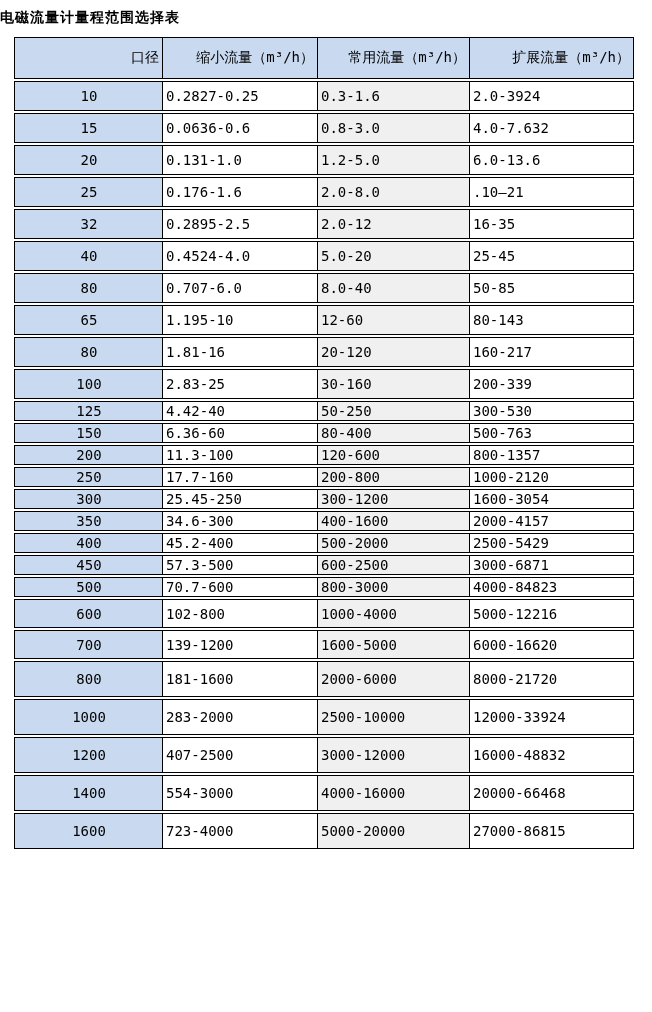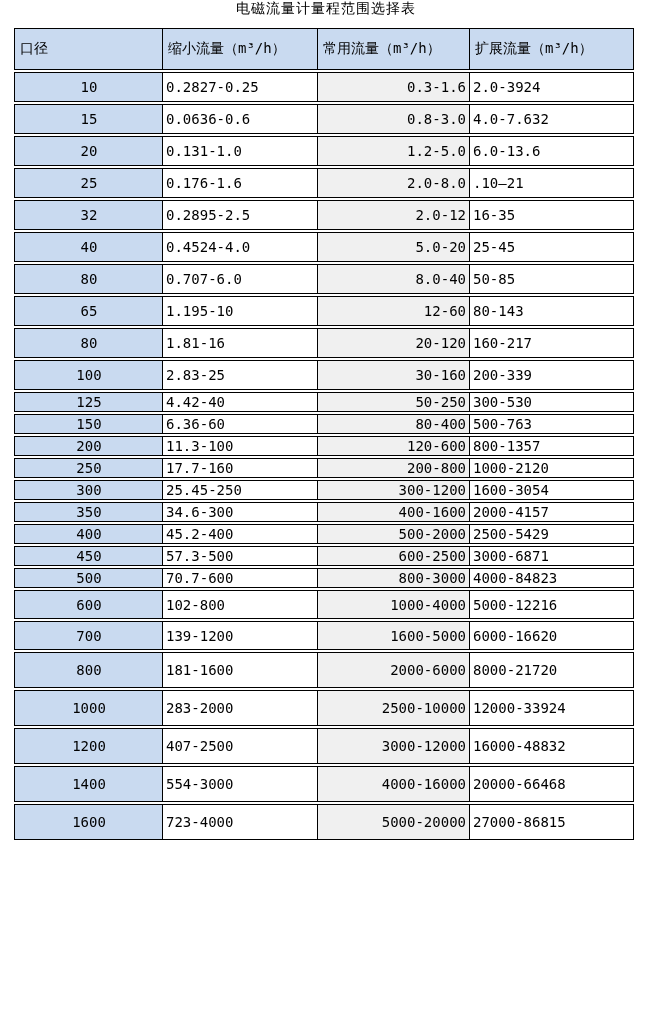--- a/index.html
+++ b/index.html
@@ -10,23 +10,23 @@
     --text:#000000;
   }
   *{ box-sizing:border-box; }
   html,body{ margin:0; padding:0; background:#ffffff; }
   body{
     width:652px; height:1012px; overflow:hidden;
     font-family:"DejaVu Sans Mono","DejaVu Sans",monospace;
     color:var(--text);
   }
   .page-title{
-    text-align:center;
+    padding-top:9px;
     font-size:14px;
-    font-weight:normal;
+    font-weight:bold;
     letter-spacing:1px;
   }
   table.range-table{
     margin:8px 0 0 14px;
     width:620px;
     table-layout:fixed;
     border-collapse:separate;
     border-spacing:0 2px;
     font-size:14px;
   }
@@ -42,30 +42,30 @@
     border-right:1px solid var(--border);
     vertical-align:middle;
     padding:0 3px;
     overflow:hidden;
     white-space:nowrap;
   }
   th:first-child,td:first-child{ border-left:1px solid var(--border); }
   th{
     background:var(--header-bg);
     font-weight:normal;
-    text-align:left;
+    text-align:right;
     padding-left:5px;
   }
   td{ text-align:left; background:#ffffff; }
   td.dn{
     background:var(--dn-bg);
     text-align:center;
     padding-right:2px;
   }
-  td.common{ background:var(--common-bg);text-align:right; }
+  td.common{ background:var(--common-bg); }
 </style>
 </head>
 <body>
 
 <div class="page-title">电磁流量计量程范围选择表</div>
 
 <table class="range-table">
   <colgroup>
     <col style="width:149px">
     <col style="width:155px">

